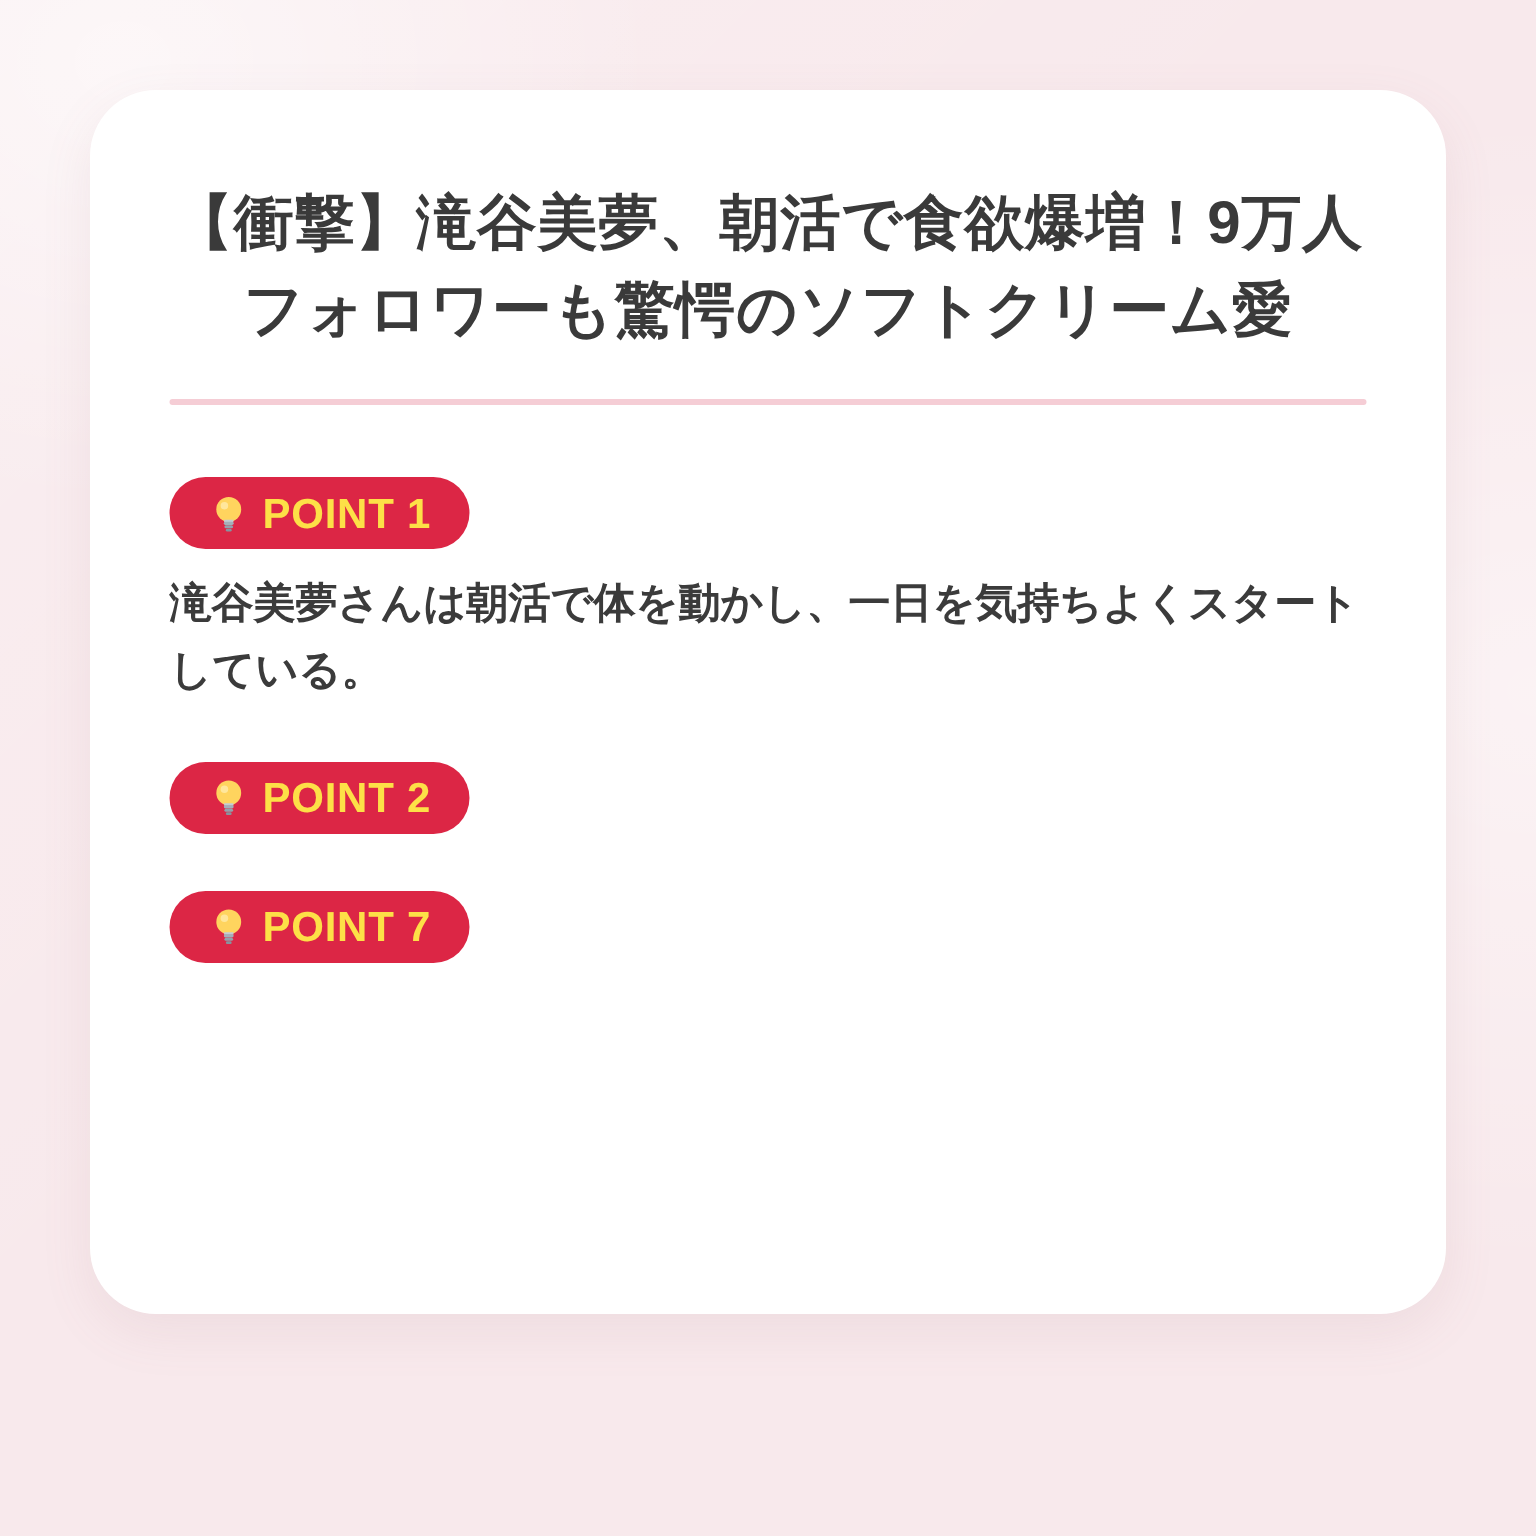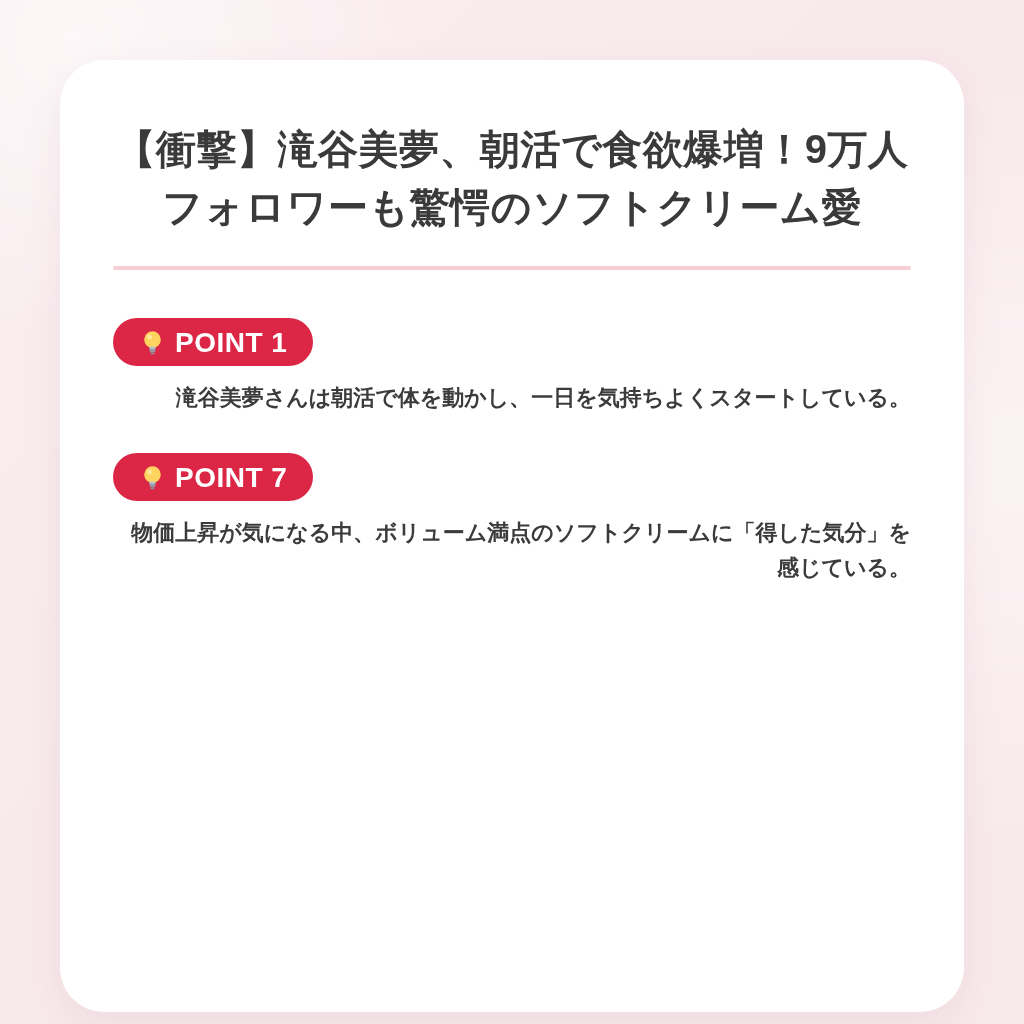--- a/index.html
+++ b/index.html
@@ -22,21 +22,21 @@
       radial-gradient(600px 500px at 8% 4%, rgba(255,255,255,0.55), rgba(255,255,255,0) 60%),
       radial-gradient(700px 600px at 100% 45%, rgba(255,255,255,0.45), rgba(255,255,255,0) 65%),
       linear-gradient(135deg, rgba(255,255,255,0.25) 0%, rgba(255,255,255,0) 45%);
     pointer-events: none;
   }
   .card {
     position: absolute;
     left: 60px;
     top: 60px;
     width: 904px;
-    height: 952px;
+    height: 816px;
     background: #ffffff;
     border-radius: 44px;
     box-shadow: 0 12px 34px rgba(160, 110, 120, 0.10);
     box-sizing: border-box;
     padding: 52px 53px 0 53px;
   }
   .card-title {
     margin: 8px 0 0 0;
     font-size: 40px;
     font-weight: 700;
@@ -63,41 +63,41 @@
   .point-badge {
     display: inline-flex;
     align-items: center;
     gap: 9px;
     height: 48px;
     padding: 0 26px;
     border-radius: 26px;
     background: #dc2645;
   }
   .point-badge .badge-label {
-    color: #ffffff;
+    color: #fde047;
     font-size: 28px;
     font-weight: 700;
     letter-spacing: 0.5px;
     line-height: 1;
     padding-top: 1px;
   }
   .bulb {
     width: 27px;
     height: 27px;
     display: block;
   }
   .point-text {
     margin: 14px 0 0 0;
-    font-size: 22px;
+    font-size: 28px;
     font-weight: 700;
     line-height: 1.6;
     color: #3b3b3b;
     word-break: break-all;
     line-break: anywhere;
-    text-align: right;
+    text-align: left;
   }
 </style>
 </head>
 <body>
 
 <div class="bg-sheen"></div>
 
 <div class="card">
 
   <h1 class="card-title">【衝撃】滝谷美夢、朝活で食欲爆増！9万人フォロワーも驚愕のソフトクリーム愛</h1>
@@ -115,31 +115,41 @@
           <rect x="10.6" y="19.6" width="6.8" height="2.1" rx="1.05" fill="#a3afb9"></rect>
           <rect x="11.0" y="22.0" width="6.0" height="2.1" rx="1.05" fill="#93a1ac"></rect>
           <rect x="12.0" y="24.4" width="4.0" height="1.9" rx="0.95" fill="#86949f"></rect>
         </svg>
         <span class="badge-label">POINT 1</span>
       </div>
       <p class="point-text">滝谷美夢さんは朝活で体を動かし、一日を気持ちよくスタートしている。</p>
     </section>
 
     <section class="point-section">
+      <div class="point-badge">
+        <svg class="bulb" viewBox="0 0 28 28" aria-hidden="true">
+          <circle cx="14" cy="11" r="8.6" fill="#ffd45e"></circle>
+          <circle cx="11" cy="8.4" r="2.6" fill="#ffe79c"></circle>
+          <path d="M10.8 18.2 h6.4 v1.6 h-6.4 z" fill="#c3ccd4"></path>
+          <rect x="10.6" y="19.6" width="6.8" height="2.1" rx="1.05" fill="#a3afb9"></rect>
+          <rect x="11.0" y="22.0" width="6.0" height="2.1" rx="1.05" fill="#93a1ac"></rect>
+          <rect x="12.0" y="24.4" width="4.0" height="1.9" rx="0.95" fill="#86949f"></rect>
+        </svg>
+        <span class="badge-label">POINT 2</span>
+      </div>
     </section>
 
     <section class="point-section">
       <div class="point-badge">
         <svg class="bulb" viewBox="0 0 28 28" aria-hidden="true">
           <circle cx="14" cy="11" r="8.6" fill="#ffd45e"></circle>
           <circle cx="11" cy="8.4" r="2.6" fill="#ffe79c"></circle>
           <path d="M10.8 18.2 h6.4 v1.6 h-6.4 z" fill="#c3ccd4"></path>
           <rect x="10.6" y="19.6" width="6.8" height="2.1" rx="1.05" fill="#a3afb9"></rect>
           <rect x="11.0" y="22.0" width="6.0" height="2.1" rx="1.05" fill="#93a1ac"></rect>
           <rect x="12.0" y="24.4" width="4.0" height="1.9" rx="0.95" fill="#86949f"></rect>
         </svg>
         <span class="badge-label">POINT 7</span>
       </div>
-      <p class="point-text">物価上昇が気になる中、ボリューム満点のソフトクリームに「得した気分」を感じている。</p>
     </section>
 
   </div>
 </div>
 
 </body></html>

